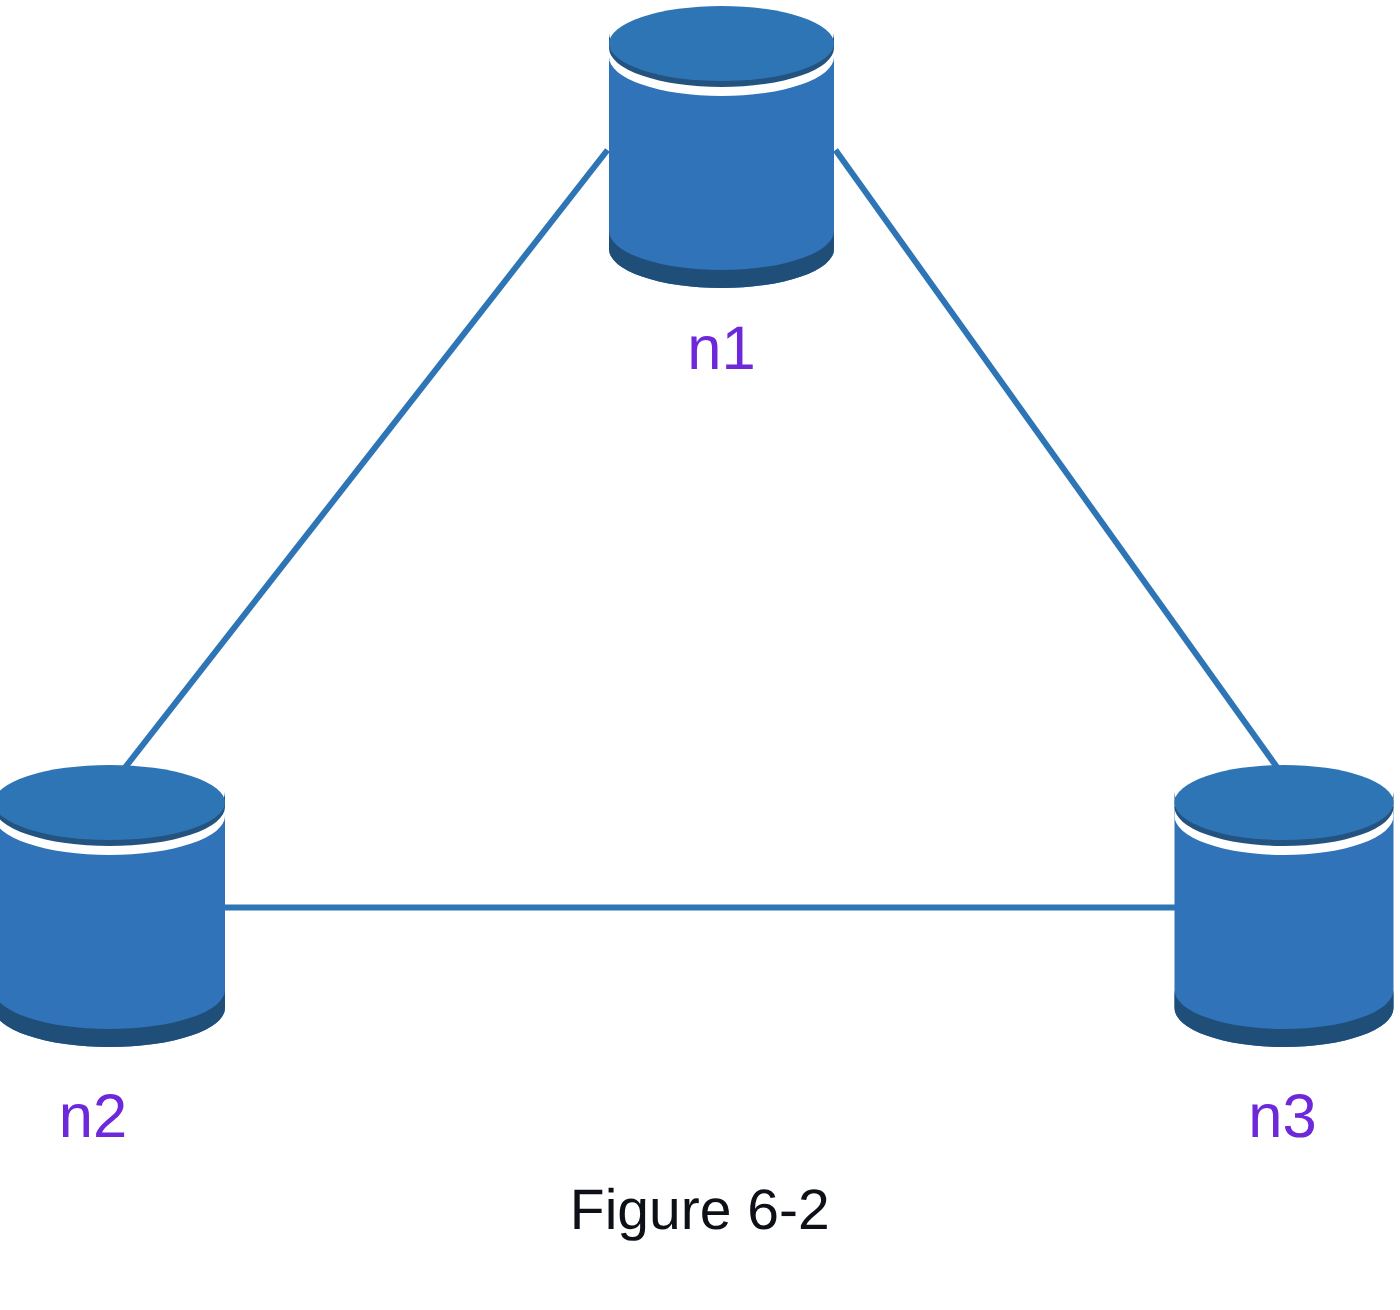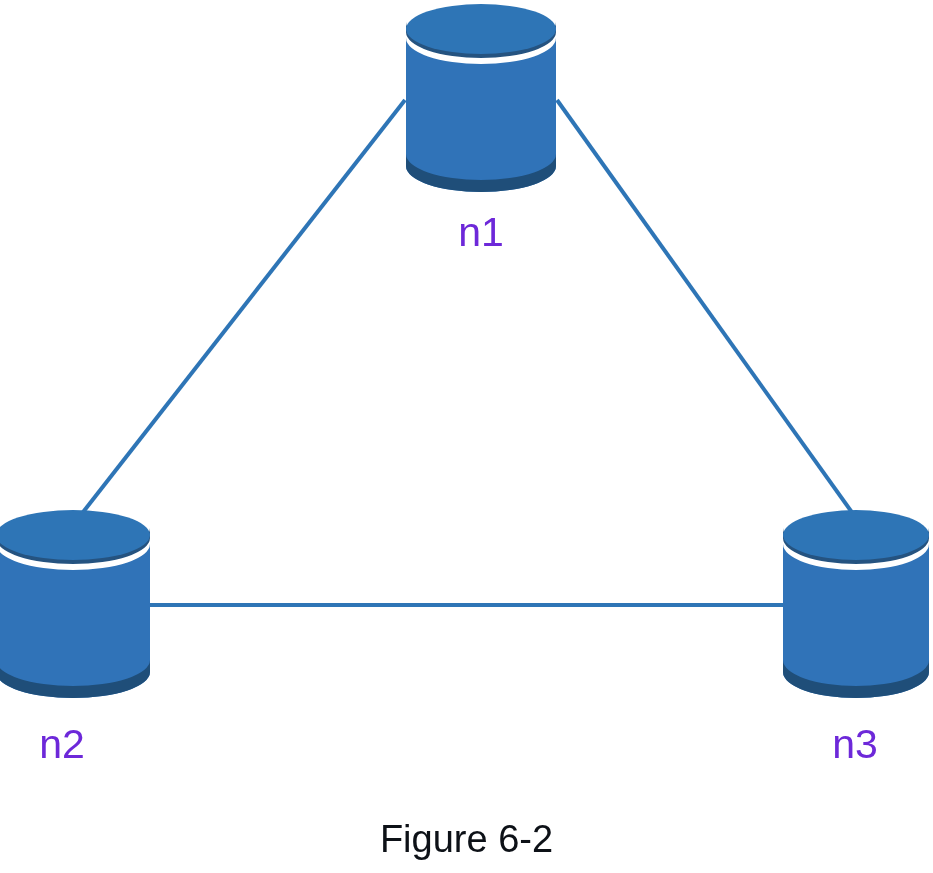--- a/index.html
+++ b/index.html
@@ -32,21 +32,21 @@
     color: #6d28d9;
     white-space: nowrap;
     text-align: center;
     line-height: 1;
     letter-spacing: 0px;
   }
   #caption {
     position: absolute;
     left: 0;
     width: 933px;
-    top: 820px;
+    top: 788px;
     text-align: center;
     font-family: "Liberation Sans", sans-serif;
     font-size: 38px;
     color: #0d1117;
     line-height: 1;
   }
   .cyl {
     position: absolute;
   }
 </style>

